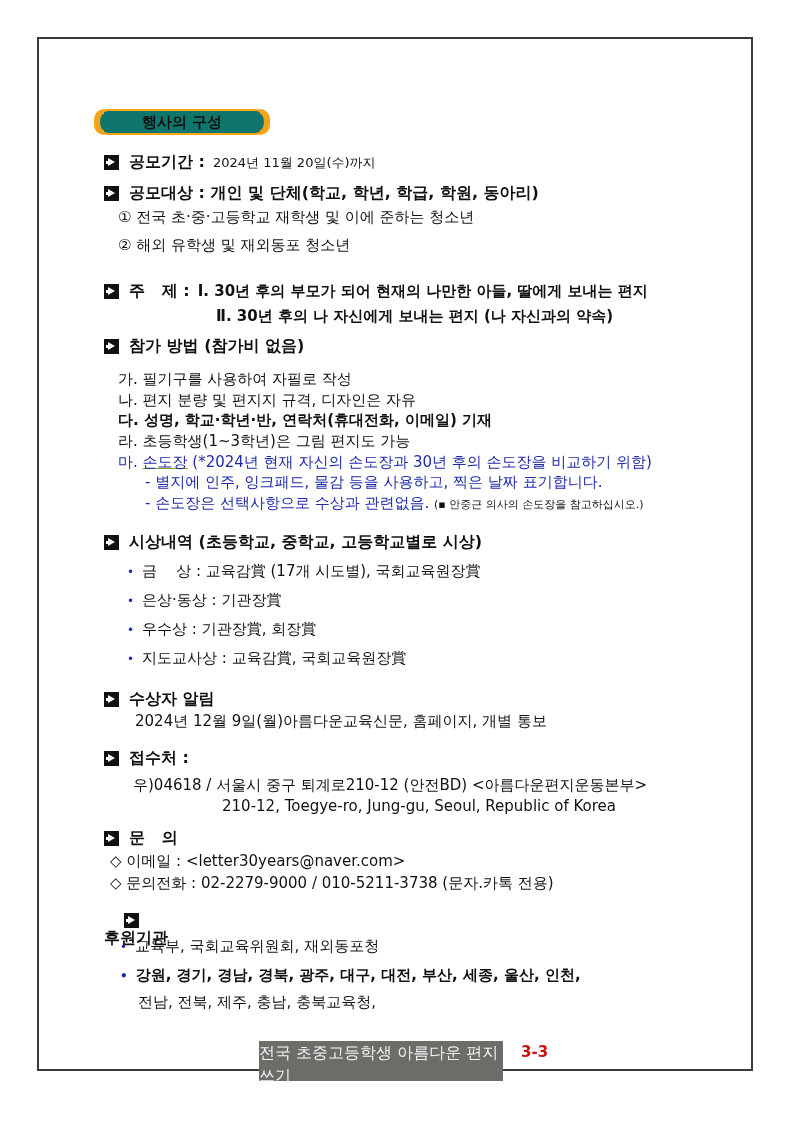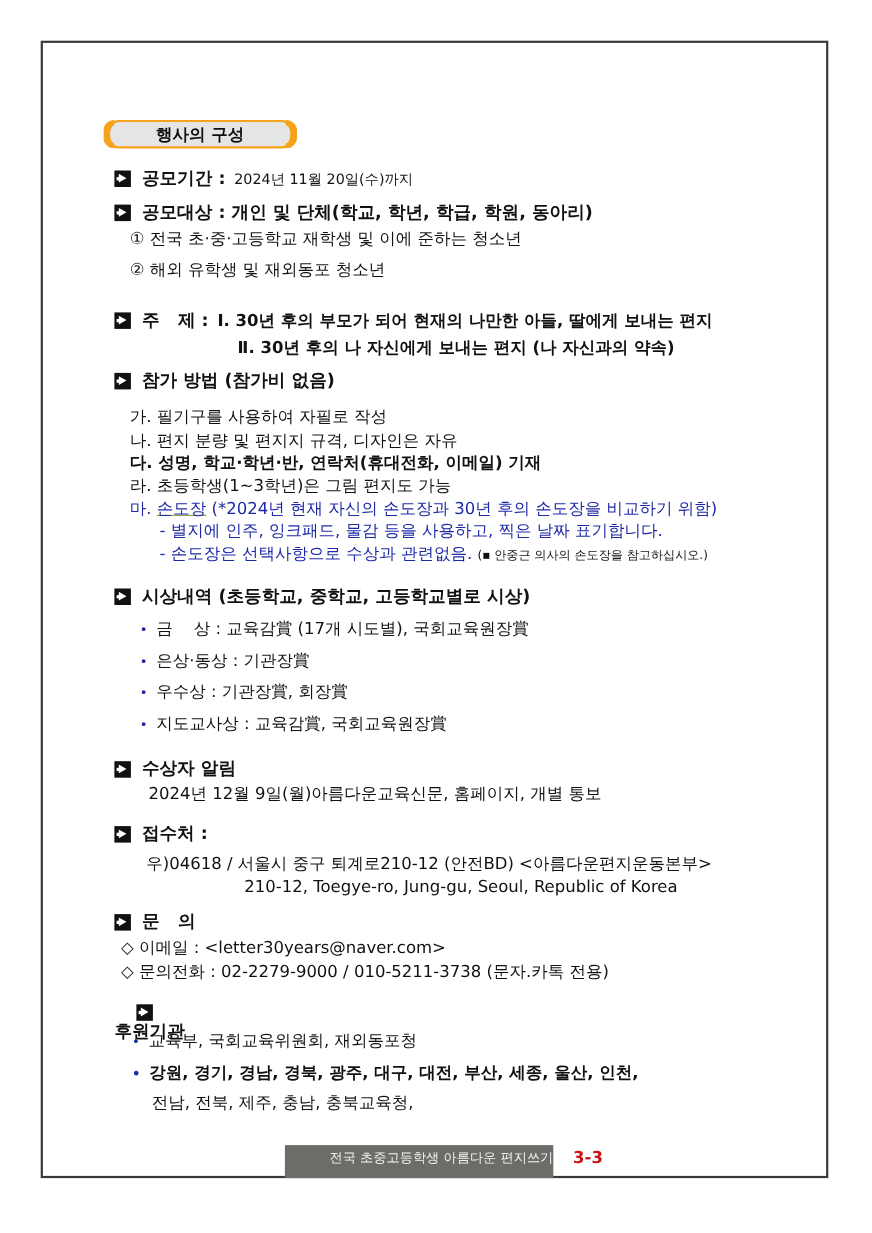--- a/index.html
+++ b/index.html
@@ -3,41 +3,41 @@
 <meta charset="utf-8">
 <style>
   html, body { margin: 0; padding: 0; background: #ffffff; }
   body { width: 793px; height: 1121px; position: relative; overflow: hidden;
          font-family: "DejaVu Sans", "Liberation Sans", sans-serif; color: #111; }
   .frame { position: absolute; left: 37px; top: 37px; width: 716px; height: 1034px;
            border: 2px solid #3a3a3a; box-sizing: border-box; }
   .abs { position: absolute; white-space: nowrap; }
   .pill { position: absolute; left: 95px; top: 109px; width: 174px; height: 26px;
           border-radius: 14px; border: 5px solid #f5a31a; border-top-width: 2px; border-bottom-width: 2px;
-          box-sizing: border-box; background: #e5e5e5; text-align: center; font-weight: bold;
+          box-sizing: border-box; background: #0f766e; text-align: center; font-weight: bold;
           font-size: 15px; line-height: 22px; color: #111; }
   .pill::before, .pill::after { content: ""; position: absolute; top: -2px; width: 10px; height: 26px;
           border: 5px solid #f5a31a; box-sizing: border-box; }
   .pill::before { left: -6px; border-right: none; border-radius: 14px 0 0 14px; }
   .pill::after { right: -6px; border-left: none; border-radius: 0 14px 14px 0; }
   .sec { position: absolute; left: 104px; display: flex; align-items: center; white-space: nowrap; }
   .arrow { width: 15px; height: 15px; background: #111; position: relative; margin-right: 10px; flex: none; }
   .arrow::after { content: ""; position: absolute; left: 4px; top: 3px; width: 0; height: 0;
           border-top: 4.5px solid transparent; border-bottom: 4.5px solid transparent; border-left: 7px solid #fff; }
   .arrow::before { content: ""; position: absolute; left: 2px; top: 6px; width: 4px; height: 3px; background: #fff; }
   .h { font-size: 16px; font-weight: bold; }
   .n { font-size: 13px; font-weight: normal; }
   .t { font-size: 15px; }
   .blue { color: #1e2aa8; }
   .bul { color: #1e2aa8; font-size: 12px; margin-right: 8px; }
   .ul { text-decoration: underline; text-decoration-color: #8a9a3a; }
   .small { font-size: 11px; }
-  .footer-box { position: absolute; left: 259px; top: 1041px; width: 244px; height: 30px;
-          background: #6b6d68; color: #f2f2f2; font-family: "DejaVu Serif", serif; font-size: 12px;
-          text-align: right; line-height: 23px; }
+  .footer-box { position: absolute; left: 259px; top: 1041px; width: 244px; height: 40px;
+          background: #6b6d68; color: #f2f2f2; font-family: "DejaVu Serif", serif; font-size: 16px;
+          text-align: left; line-height: 23px; }
   .page-num { position: absolute; left: 521px; top: 1043px; color: #cc1111; font-weight: bold; font-size: 15px; }
 </style>
 </head>
 <body>
 
 <div class="frame"></div>
 
 <div class="pill">행사의 구성</div>
 
 <div class="sec" style="top:152px;">

